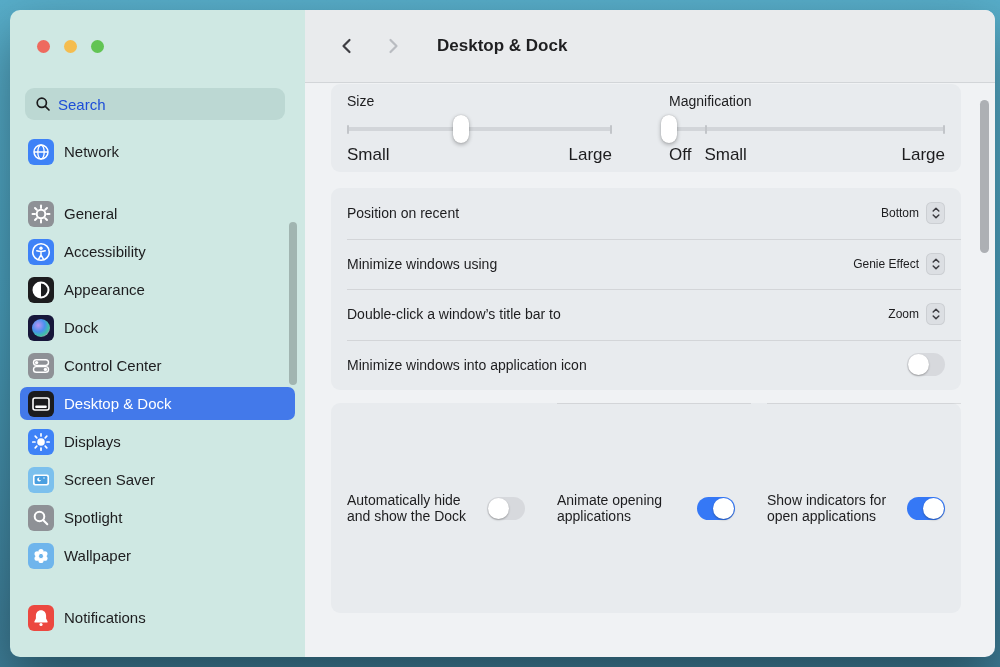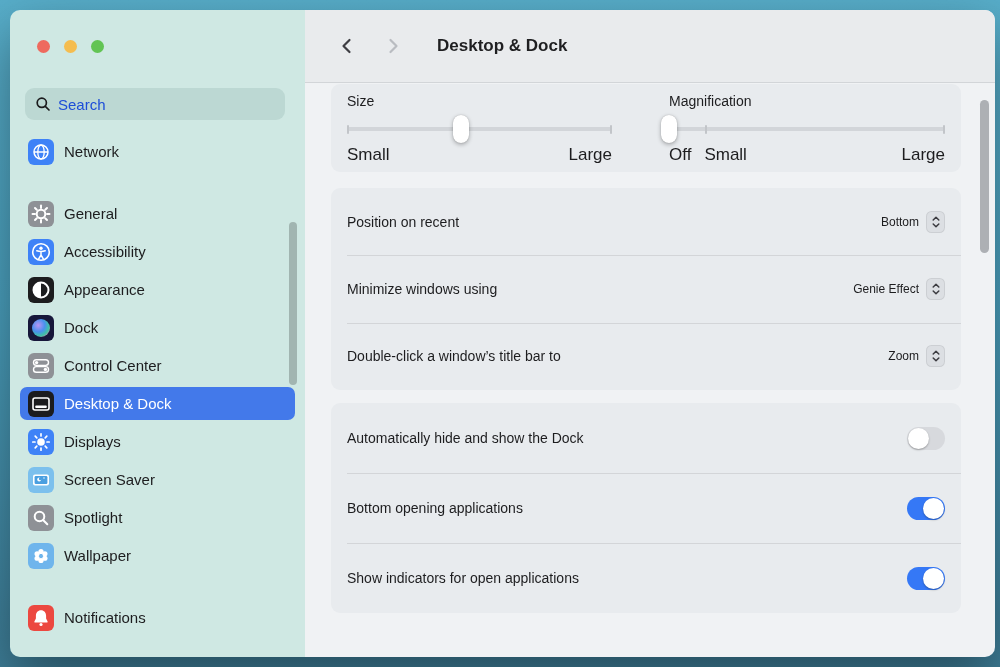--- a/index.html
+++ b/index.html
@@ -36,21 +36,21 @@
   .main{flex:1;background:#F0F2F4;position:relative;}
   .main-header{height:73px;background:#E9EBED;border-bottom:1px solid #D2D5D8;
     display:flex;align-items:center;padding-left:30px;box-sizing:border-box;}
   .hdr-btn{width:24px;height:24px;display:flex;align-items:center;justify-content:center;}
   .hdr-fwd{margin-left:22px;}
   .hdr-title{margin-left:32px;font-size:17px;font-weight:700;color:#1F1F21;}
   .scroll{position:absolute;top:74px;left:0;right:0;bottom:0;overflow:hidden;}
   .card{position:absolute;left:26px;width:630px;background:#E8EBEE;border-radius:9px;box-sizing:border-box;}
   .card-sliders{top:0;height:88px;padding:9px 16px;display:flex;}
   .card-behavior{top:104px;height:202px;display:flex;flex-direction:column;}
-  .card-dock{top:319px;height:210px;display:flex;flex-direction:column;}
+  .card-dock{top:319px;height:210px;display:flex;flex-direction:row;}
   .row{flex:1;display:flex;align-items:center;justify-content:space-between;
     padding:0 16px;position:relative;}
   .row + .row::before{content:"";position:absolute;top:0;left:16px;right:0;height:1px;
     background:rgba(0,0,0,.09);}
   .row-label{font-size:14px;color:#1D1D1F;}
   .popup{display:flex;align-items:center;gap:7px;}
   .popup-value{font-size:12px;color:#1D1D1F;}
   .popup-chip{width:19px;height:22px;border-radius:5.5px;background:#DCDFE3;
     border:1px solid rgba(0,0,0,.07);display:flex;align-items:center;justify-content:center;
     box-sizing:border-box;}
@@ -351,31 +351,37 @@
           <span class="row-label">Double-click a window’s title bar to</span>
           <span class="popup">
             <span class="popup-value">Zoom</span>
             <span class="popup-chip">
               <svg width="10" height="16" viewBox="0 0 10 16">
                   <path d="M2.2 6 L5 3.2 L7.8 6 M2.2 10 L5 12.8 L7.8 10" fill="none" stroke="#3C3C41" stroke-width="1.5" stroke-linecap="round" stroke-linejoin="round"></path>
                 </svg>
             </span>
           </span>
         </div>
+        <div class="row">
+          <span class="row-label">Minimize windows into application icon</span>
+          <span class="toggle">
+              <span class="knob"></span>
+            </span>
+        </div>
       </div>
 
       <div class="card card-dock">
         <div class="row">
           <span class="row-label">Automatically hide and show the Dock</span>
           <span class="toggle">
               <span class="knob"></span>
             </span>
         </div>
         <div class="row">
-          <span class="row-label">Bottom opening applications</span>
+          <span class="row-label">Animate opening applications</span>
           <span class="toggle is-on">
               <span class="knob"></span>
             </span>
         </div>
         <div class="row">
           <span class="row-label">Show indicators for open applications</span>
           <span class="toggle is-on">
               <span class="knob"></span>
             </span>
         </div>

